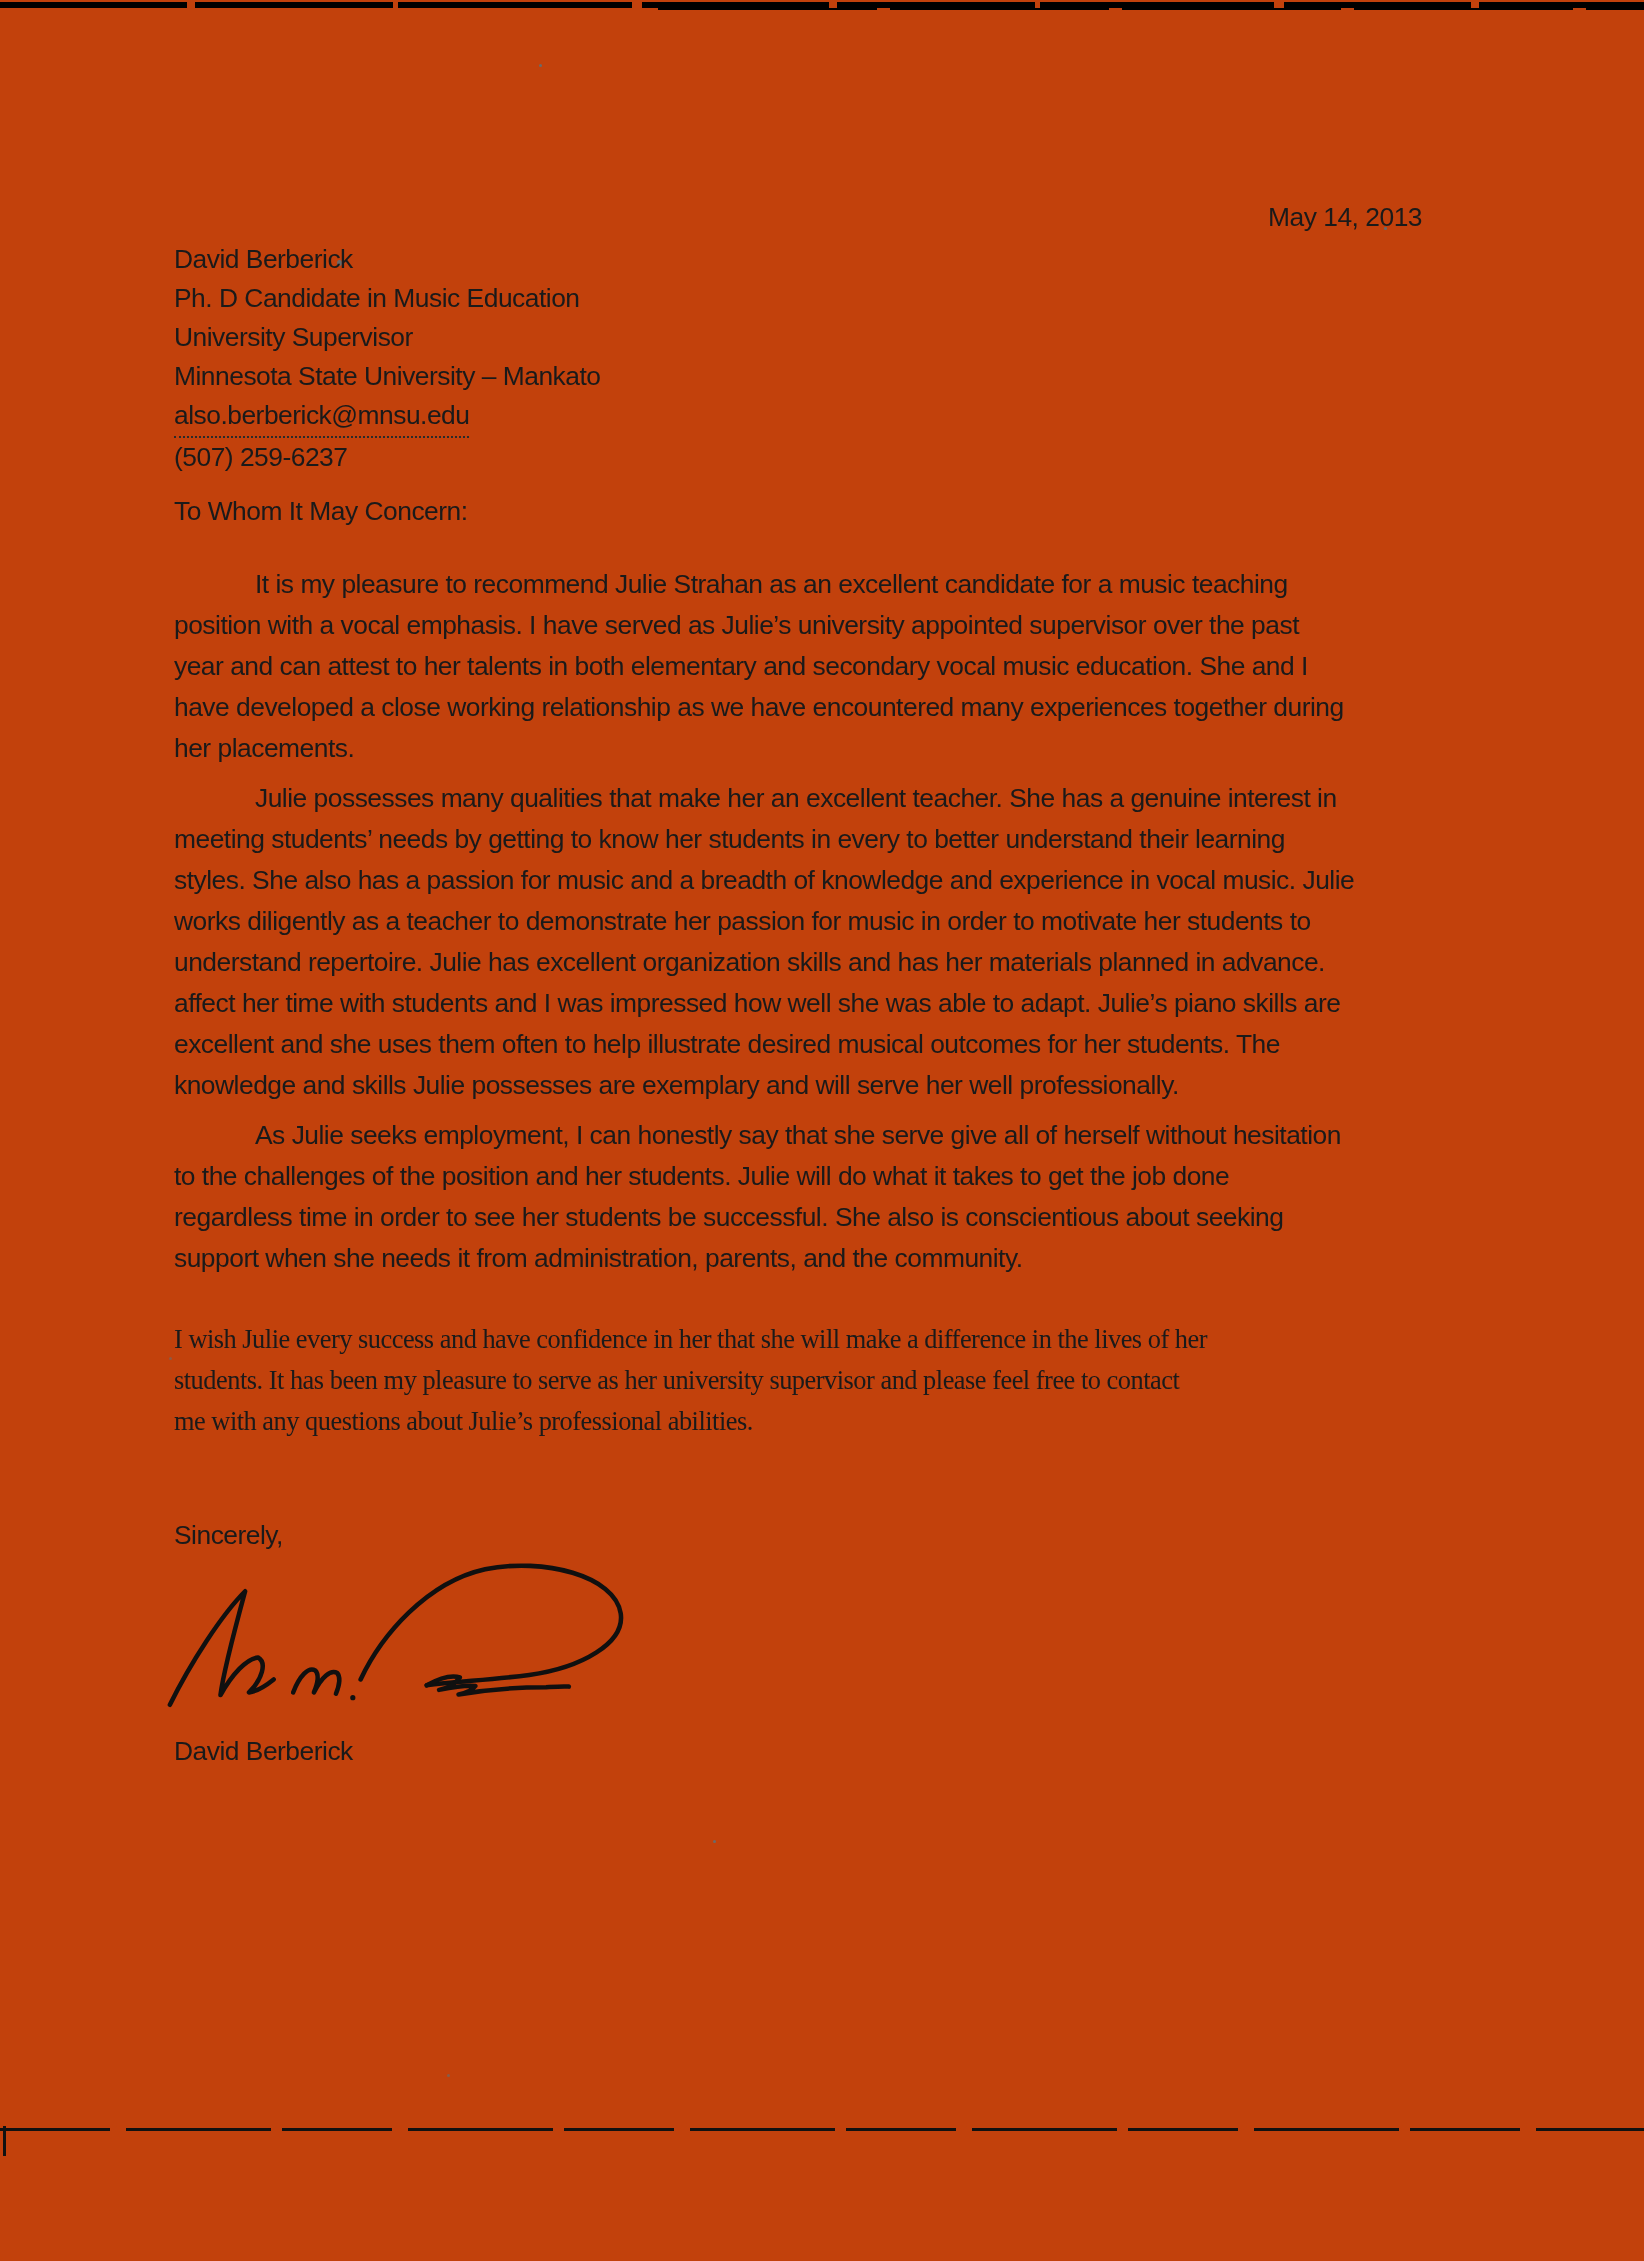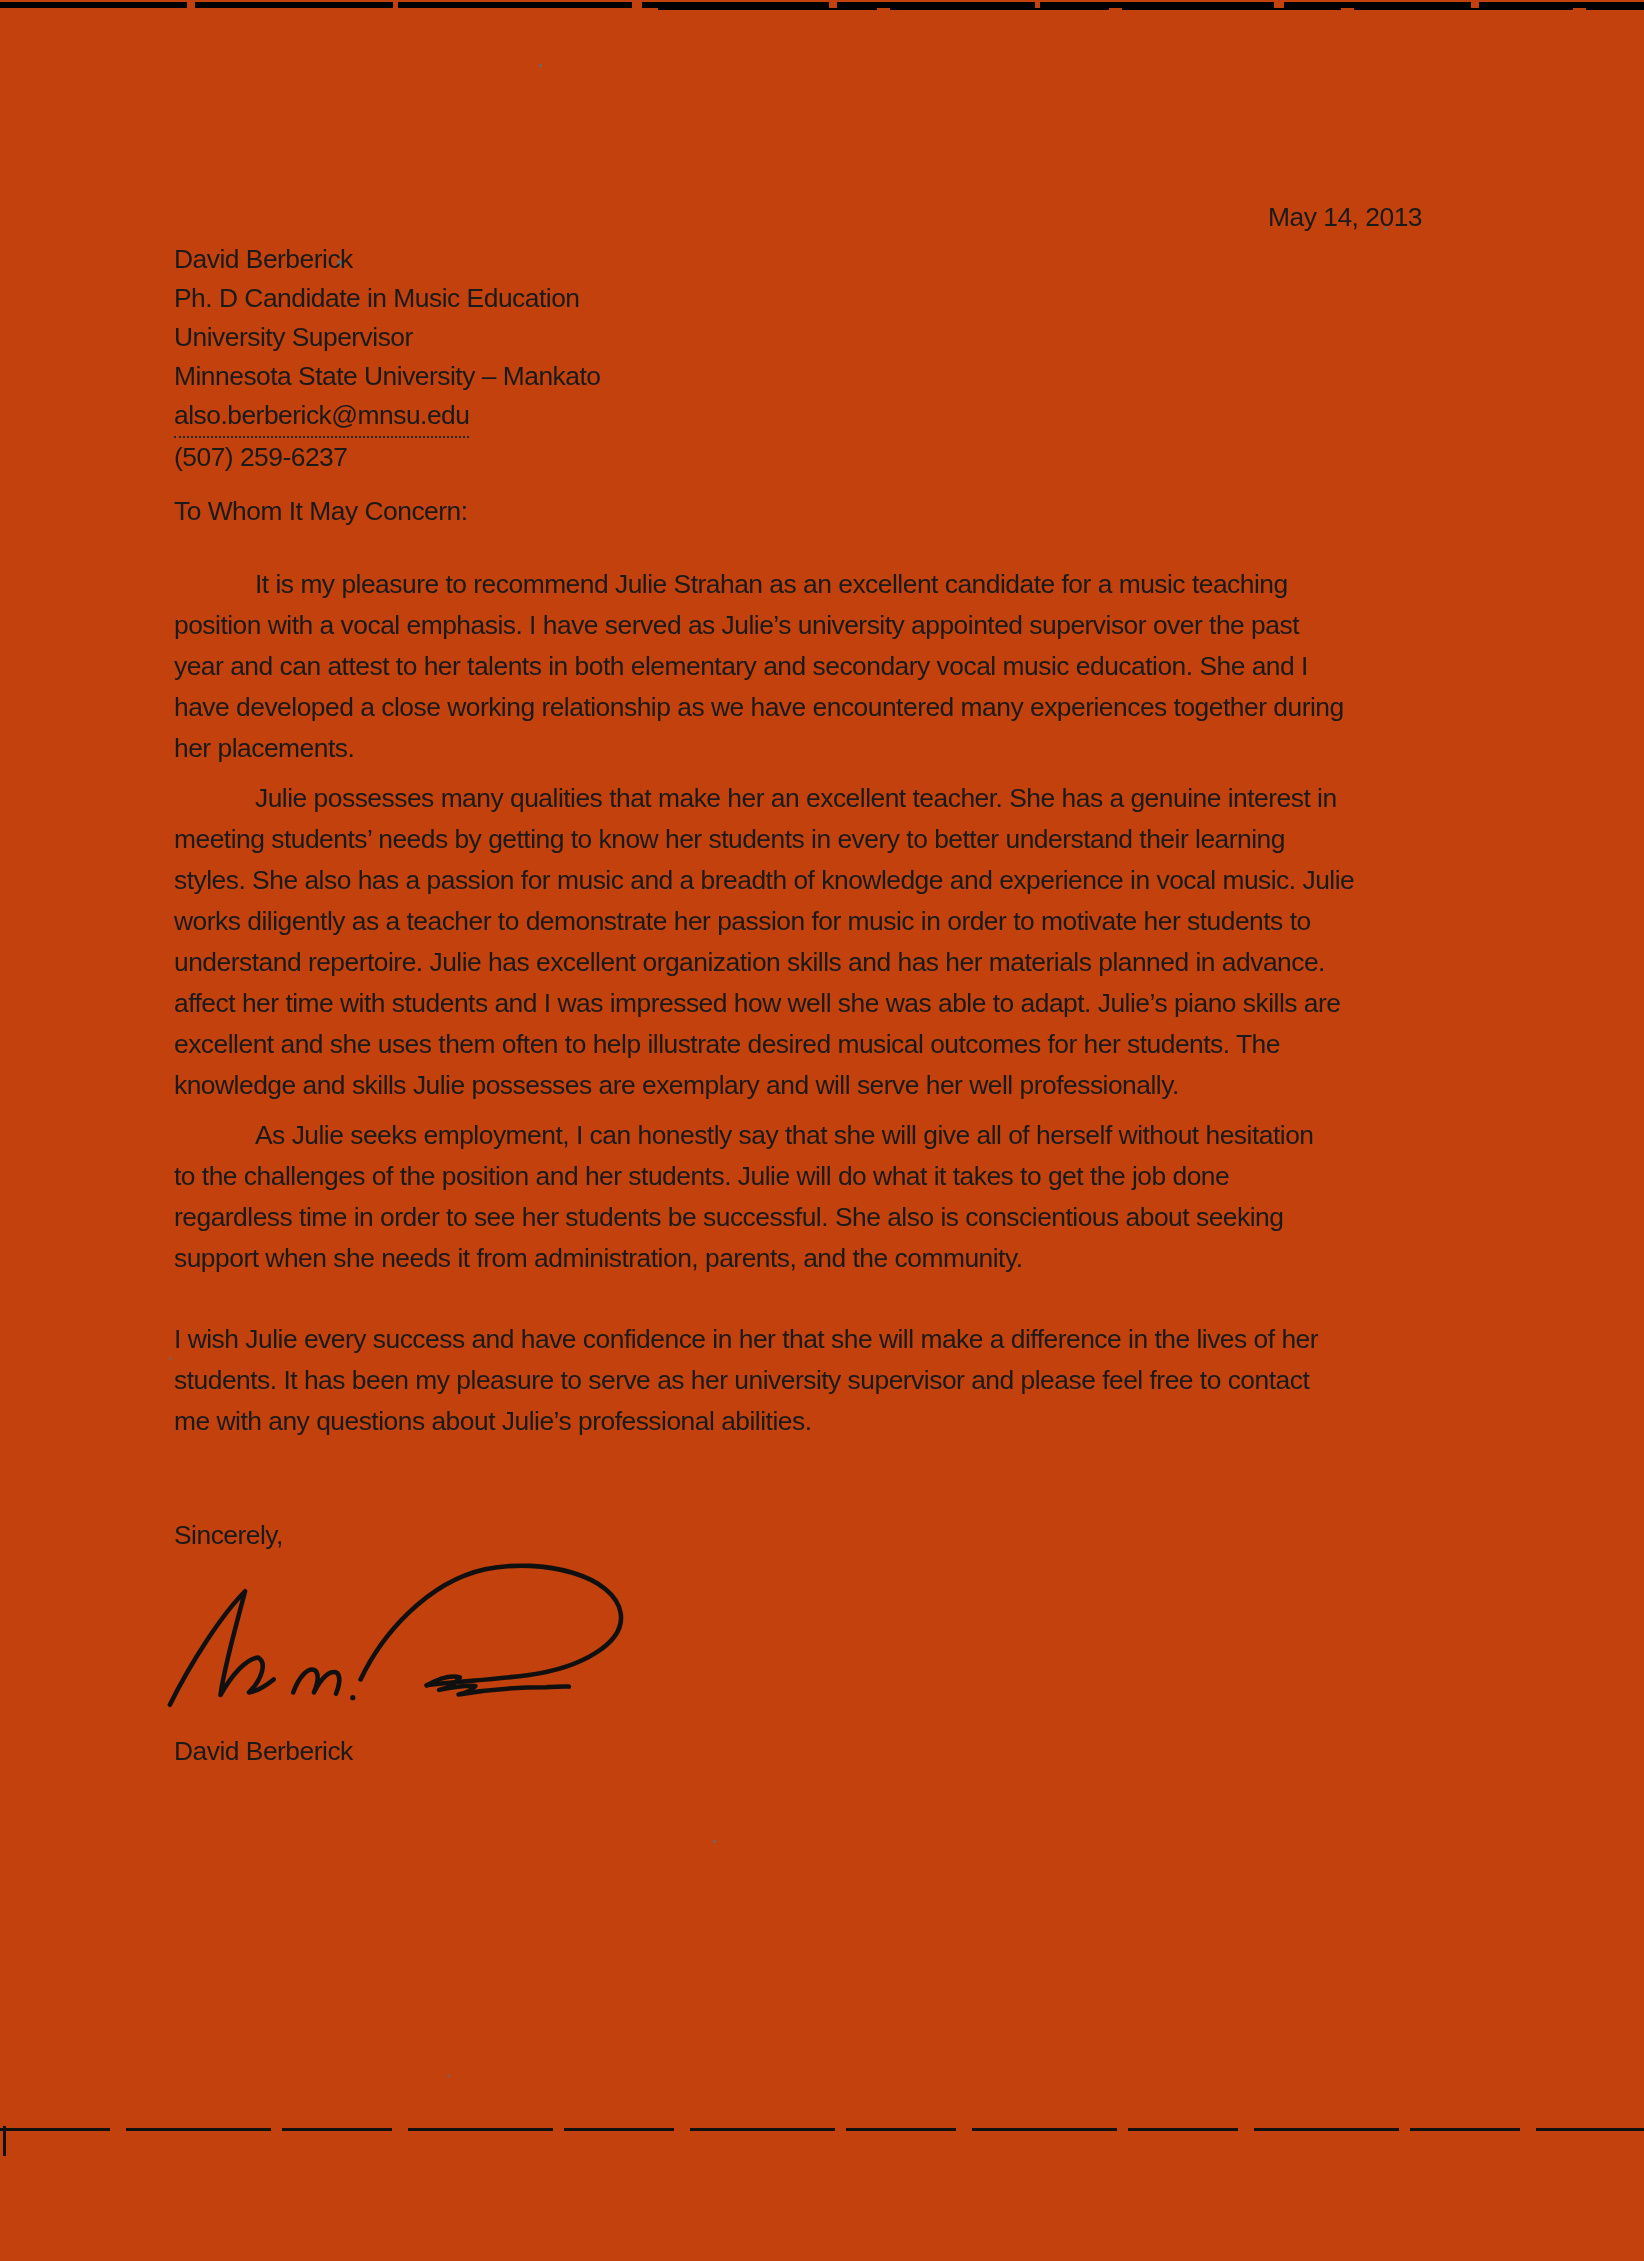--- a/index.html
+++ b/index.html
@@ -84,21 +84,21 @@
   .email-line .email-text {
     display: inline-block;
     border-bottom: 2.6px dotted #2a2a2a;
     padding-bottom: 0.6px;
   }
   .salutation-block { left: 174px; top: 491px; }
   .body-block { left: 174px; top: 564px; }
 
   .para { margin: 0; }
   .para + .para { margin-top: 9px; }
-  .para.spaced { margin-top: 40px; }
+  .para.spaced { margin-top: 40px; font-family: Liberation Serif, serif; }
   .para.indent-first .line:first-child { text-indent: 81px; }
   .line { white-space: nowrap; }
 
   .sincerely-block { left: 174px; top: 1515px; }
   .signer-block { left: 174px; top: 1731px; }
 
   .signature-wrap {
     position: absolute;
     left: 166px;
     top: 1550px;
@@ -148,21 +148,21 @@
         <div class="line">Julie possesses many qualities that make her an excellent teacher. She has a genuine interest in</div>
         <div class="line">meeting students’ needs by getting to know her students in every to better understand their learning</div>
         <div class="line">styles. She also has a passion for music and a breadth of knowledge and experience in vocal music. Julie</div>
         <div class="line">works diligently as a teacher to demonstrate her passion for music in order to motivate her students to</div>
         <div class="line">understand repertoire. Julie has excellent organization skills and has her materials planned in advance.</div>
         <div class="line">affect her time with students and I was impressed how well she was able to adapt. Julie’s piano skills are</div>
         <div class="line">excellent and she uses them often to help illustrate desired musical outcomes for her students. The</div>
         <div class="line">knowledge and skills Julie possesses are exemplary and will serve her well professionally.</div>
       </div>
     <div class="para indent-first">
-        <div class="line">As Julie seeks employment, I can honestly say that she will give all of herself without hesitation</div>
+        <div class="line">As Julie seeks employment, I can honestly say that she serve give all of herself without hesitation</div>
         <div class="line">to the challenges of the position and her students. Julie will do what it takes to get the job done</div>
         <div class="line">regardless time in order to see her students be successful. She also is conscientious about seeking</div>
         <div class="line">support when she needs it from administration, parents, and the community.</div>
       </div>
     <div class="para spaced">
         <div class="line">I wish Julie every success and have confidence in her that she will make a difference in the lives of her</div>
         <div class="line">students. It has been my pleasure to serve as her university supervisor and please feel free to contact</div>
         <div class="line">me with any questions about Julie’s professional abilities.</div>
       </div>
   </div>

